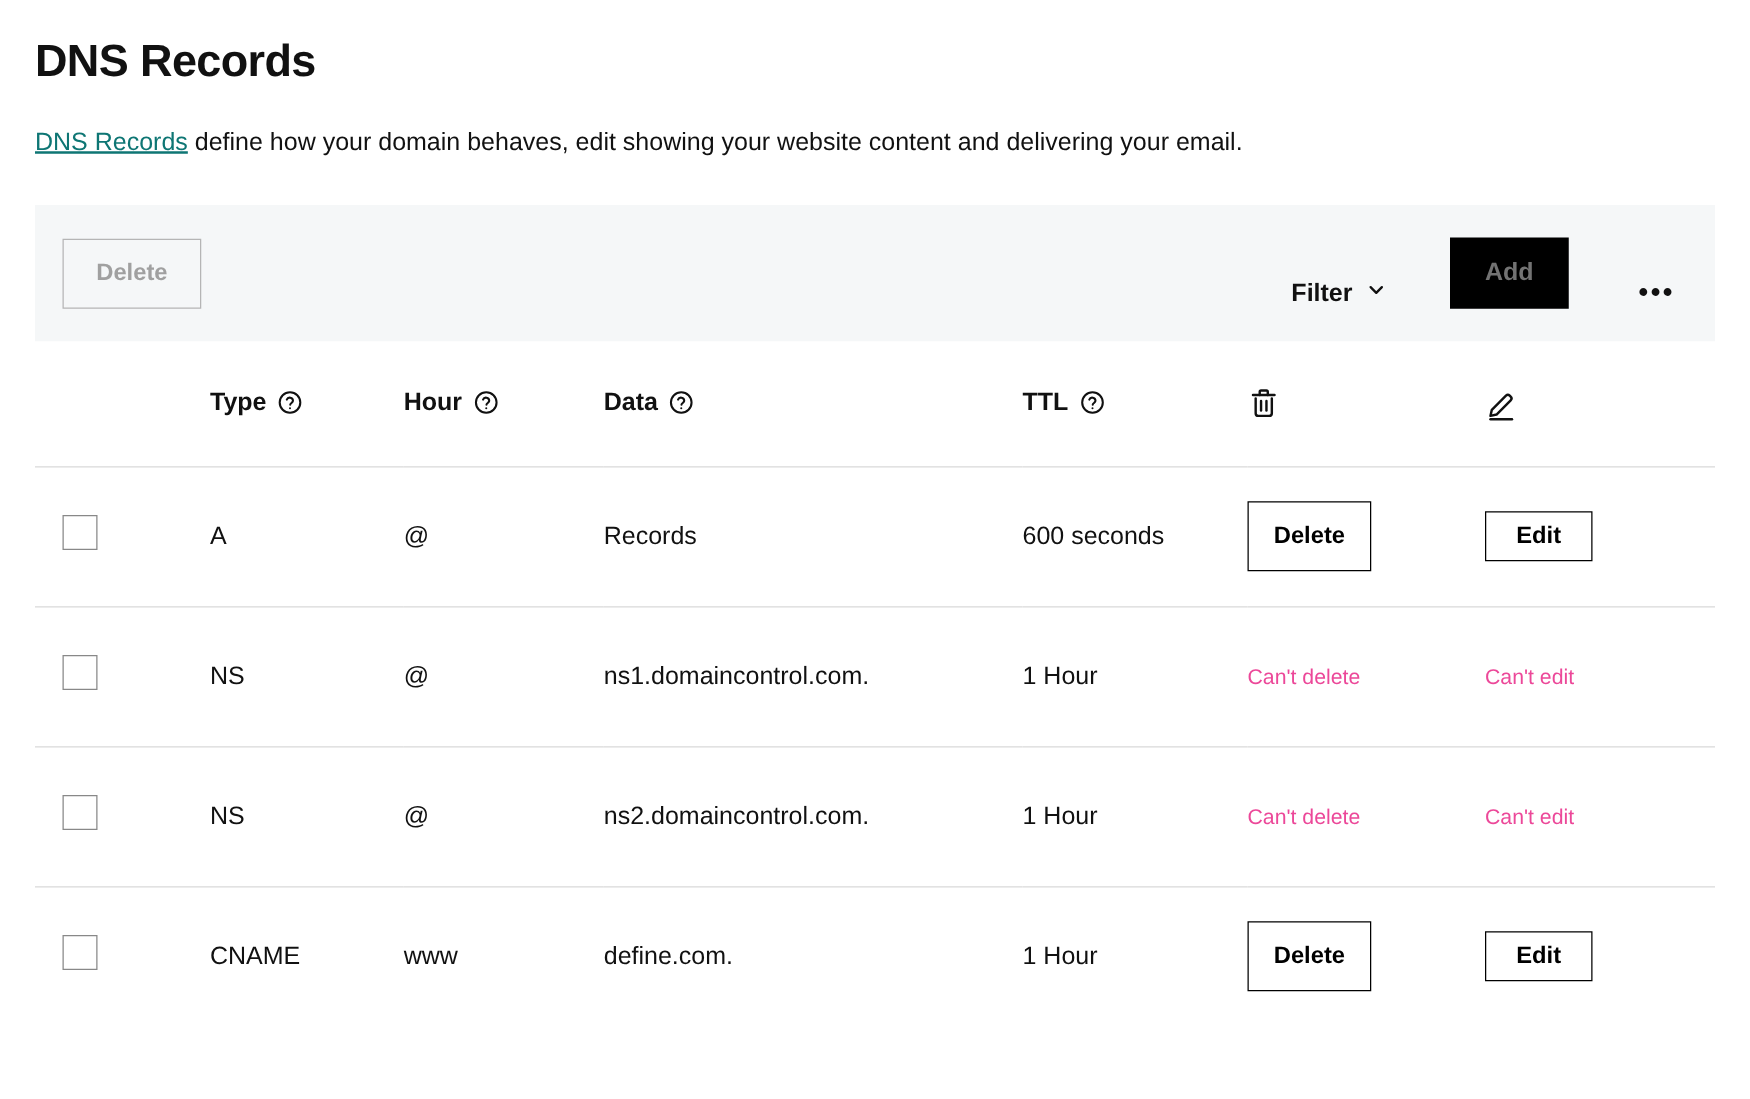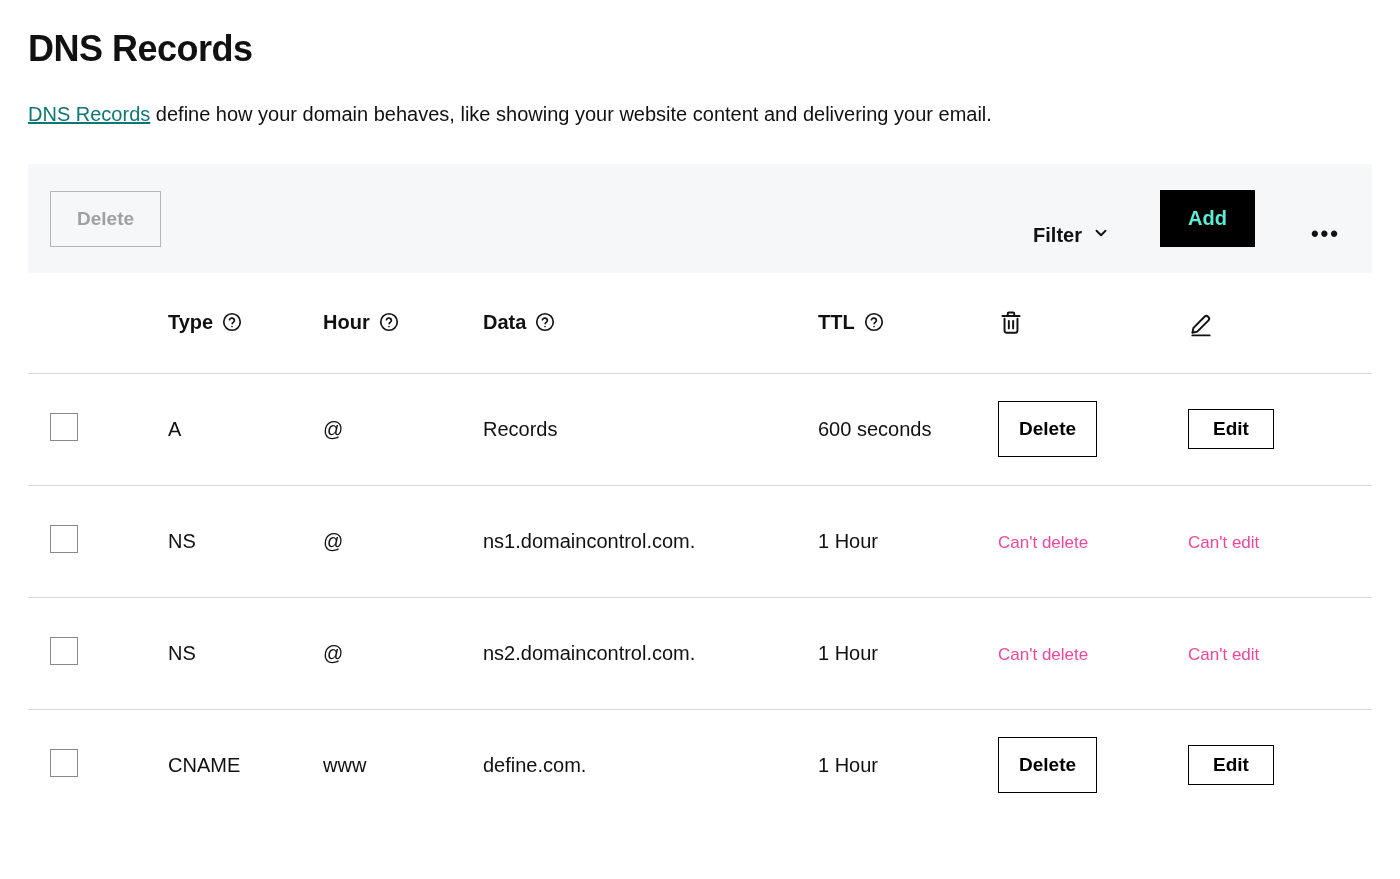--- a/index.html
+++ b/index.html
@@ -55,21 +55,21 @@
   .filter {
     display: inline-flex;
     align-items: center;
     gap: 10px;
     font-size: 20px;
     font-weight: 700;
     cursor: pointer;
   }
   .btn-add {
     background: #000;
-    color: #5eead4;
+    color: #737373;
     font-size: 20px;
     font-weight: 700;
     border: none;
     padding: 17px 28px;
     cursor: pointer;
     font-family: inherit;
   }
   .more-dots {
     font-size: 22px;
     letter-spacing: 2px;
@@ -142,21 +142,21 @@
     font-size: 17px;
   }
   td.col-edit-cell { padding-left: 6px; }
 </style>
 </head>
 <body>
 
 <h1 class="page-title">DNS Records</h1>
 
 <p class="description">
-  <a href="#">DNS Records</a><span> define how your domain behaves, like showing your website content and delivering your email.</span>
+  <a href="#">DNS Records</a><span> define how your domain behaves, edit showing your website content and delivering your email.</span>
 </p>
 
 <div class="toolbar">
   <div class="toolbar-left">
     <button class="btn-ghost">Delete</button>
   </div>
   <div class="toolbar-right">
     <span class="filter">
       <span>Filter</span>
       <span>

